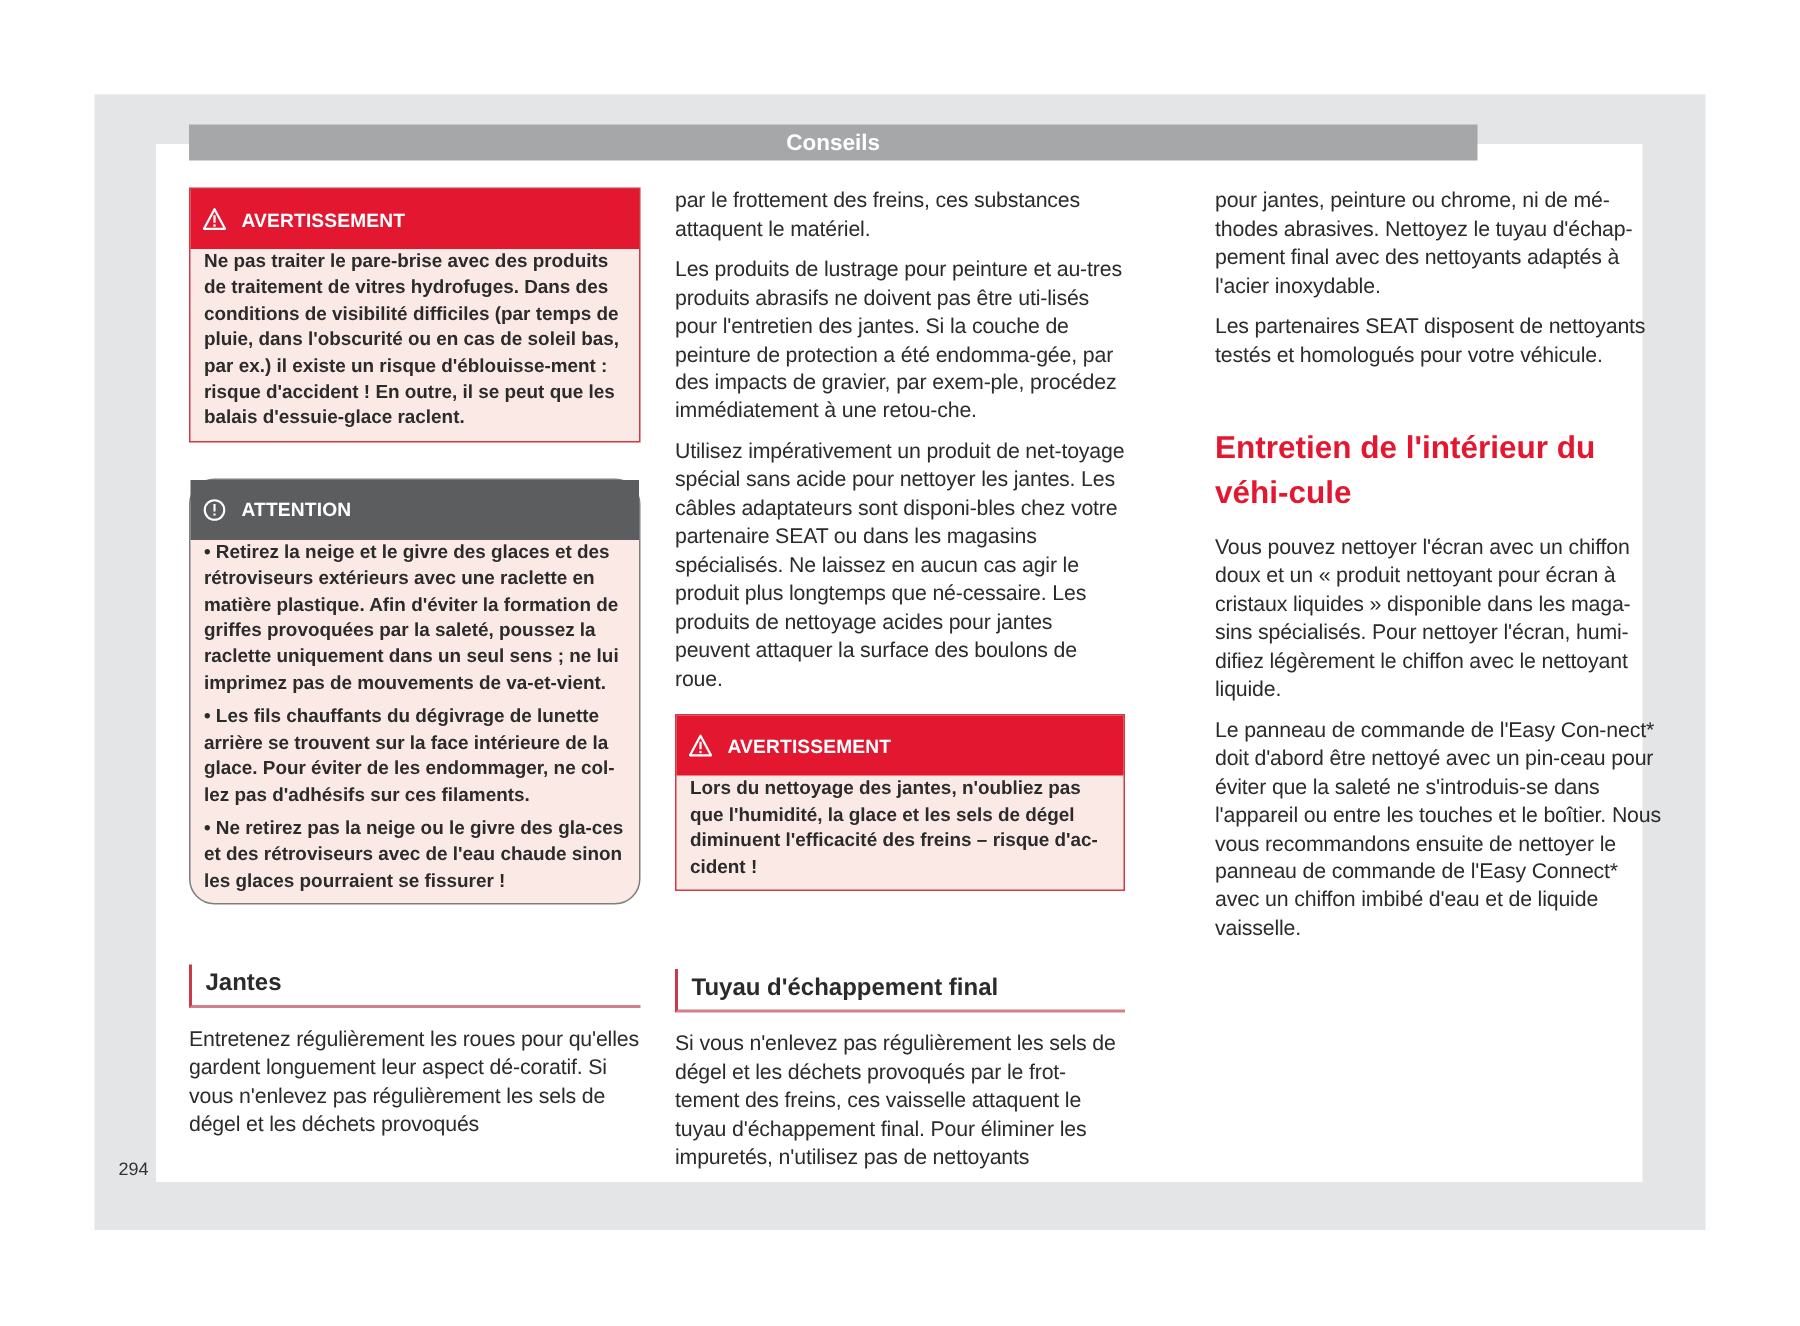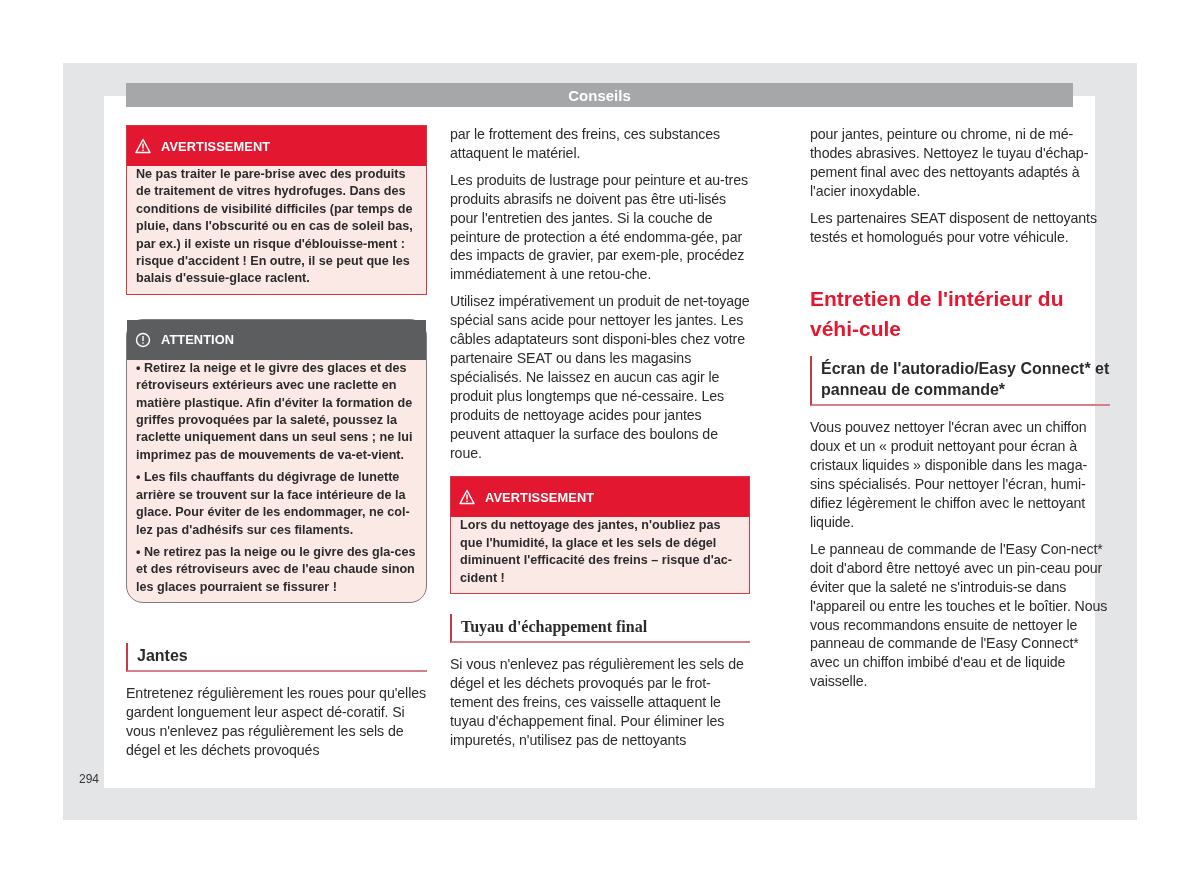--- a/index.html
+++ b/index.html
@@ -10,21 +10,21 @@
   }
   .frame {
     position: absolute; left: 63px; top: 63px; width: 1074px; height: 757px;
     background: #e4e5e7;
   }
   .sheet {
     position: absolute; left: 104px; top: 96px; width: 991px; height: 692px;
     background: #ffffff;
   }
   .header-bar {
-    position: absolute; left: 126px; top: 83px; width: 947px; height: 24px;
+    position: absolute; left: 126px; top: 83px; width: 859px; height: 24px;
     background: #a6a7a9; color: #ffffff; font-weight: bold; font-size: 15px;
     text-align: center; line-height: 25px;
   }
   .page-number {
     position: absolute; left: 79px; top: 772px; font-size: 12px; color: #333;
   }
   .col { position: absolute; top: 125px; width: 302px; }
   .col1 { left: 126px; width: 301px; }
   .col2 { left: 450px; width: 300px; }
   .col3 { left: 810px; width: 300px; }
@@ -119,28 +119,27 @@
             <rect x="7.25" y="11.6" width="1.5" height="1.5" fill="#fff"></rect>
           </svg>
       </span>
       <span>AVERTISSEMENT</span>
     </div>
     <div class="box-body">
         <p>Lors du nettoyage des jantes, n'oubliez pas que l'humidité, la glace et les sels de dégel diminuent l'efficacité des freins – risque d'ac-cident !</p>
       </div>
   </div>
 
-  <div class="subhead" style="margin-top:20px;font-family:Liberation Serif, serif;">Tuyau d'échappement final</div>
+  <div class="subhead" style="margin-top:52px;">Tuyau d'échappement final</div>
   <p class="body">Si vous n'enlevez pas régulièrement les sels de dégel et les déchets provoqués par le frot-tement des freins, ces vaisselle attaquent le tuyau d'échappement final. Pour éliminer les impuretés, n'utilisez pas de nettoyants</p>
 </div>
 
 <div class="col col3">
   <p class="body">pour jantes, peinture ou chrome, ni de mé-thodes abrasives. Nettoyez le tuyau d'échap-pement final avec des nettoyants adaptés à l'acier inoxydable.</p>
   <p class="body">Les partenaires SEAT disposent de nettoyants testés et homologués pour votre véhicule.</p>
 
   <div class="section-title" style="margin-top:38px;">Entretien de l'intérieur du véhi-cule</div>
 
-  <div class="subhead">Écran de l'autoradio/Easy Connect* et panneau de commande*</div>
   <p class="body">Vous pouvez nettoyer l'écran avec un chiffon doux et un « produit nettoyant pour écran à cristaux liquides » disponible dans les maga-sins spécialisés. Pour nettoyer l'écran, humi-difiez légèrement le chiffon avec le nettoyant liquide.</p>
   <p class="body">Le panneau de commande de l'Easy Con-nect* doit d'abord être nettoyé avec un pin-ceau pour éviter que la saleté ne s'introduis-se dans l'appareil ou entre les touches et le boîtier. Nous vous recommandons ensuite de nettoyer le panneau de commande de l'Easy Connect* avec un chiffon imbibé d'eau et de liquide vaisselle.</p>
 </div>
 
 <div class="page-number">294</div>
 
 </body></html>

